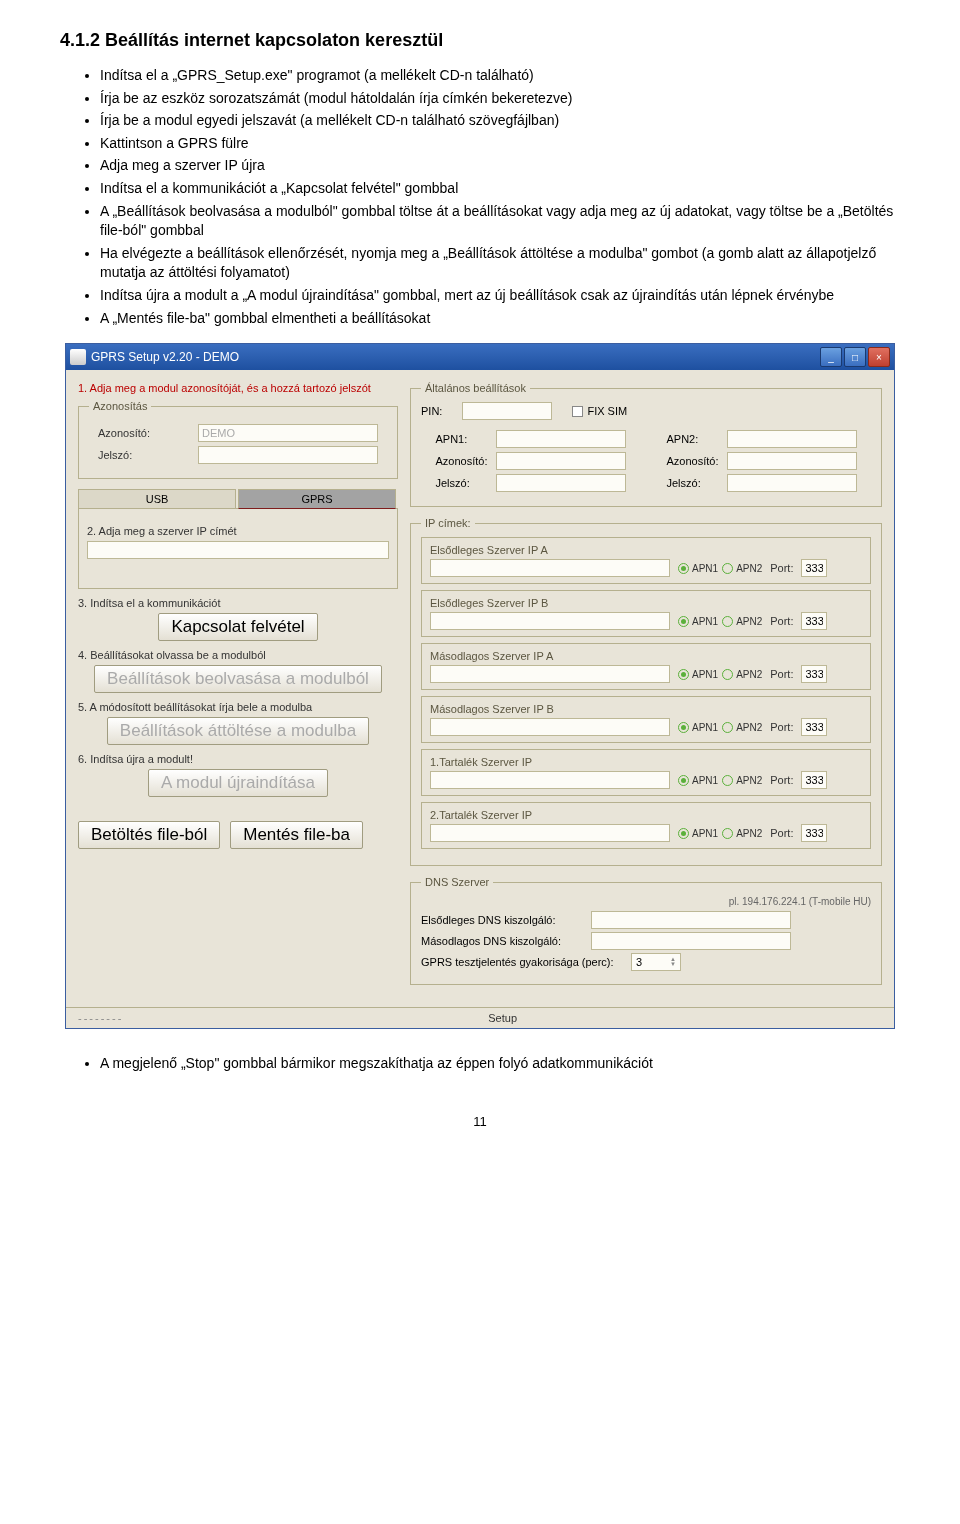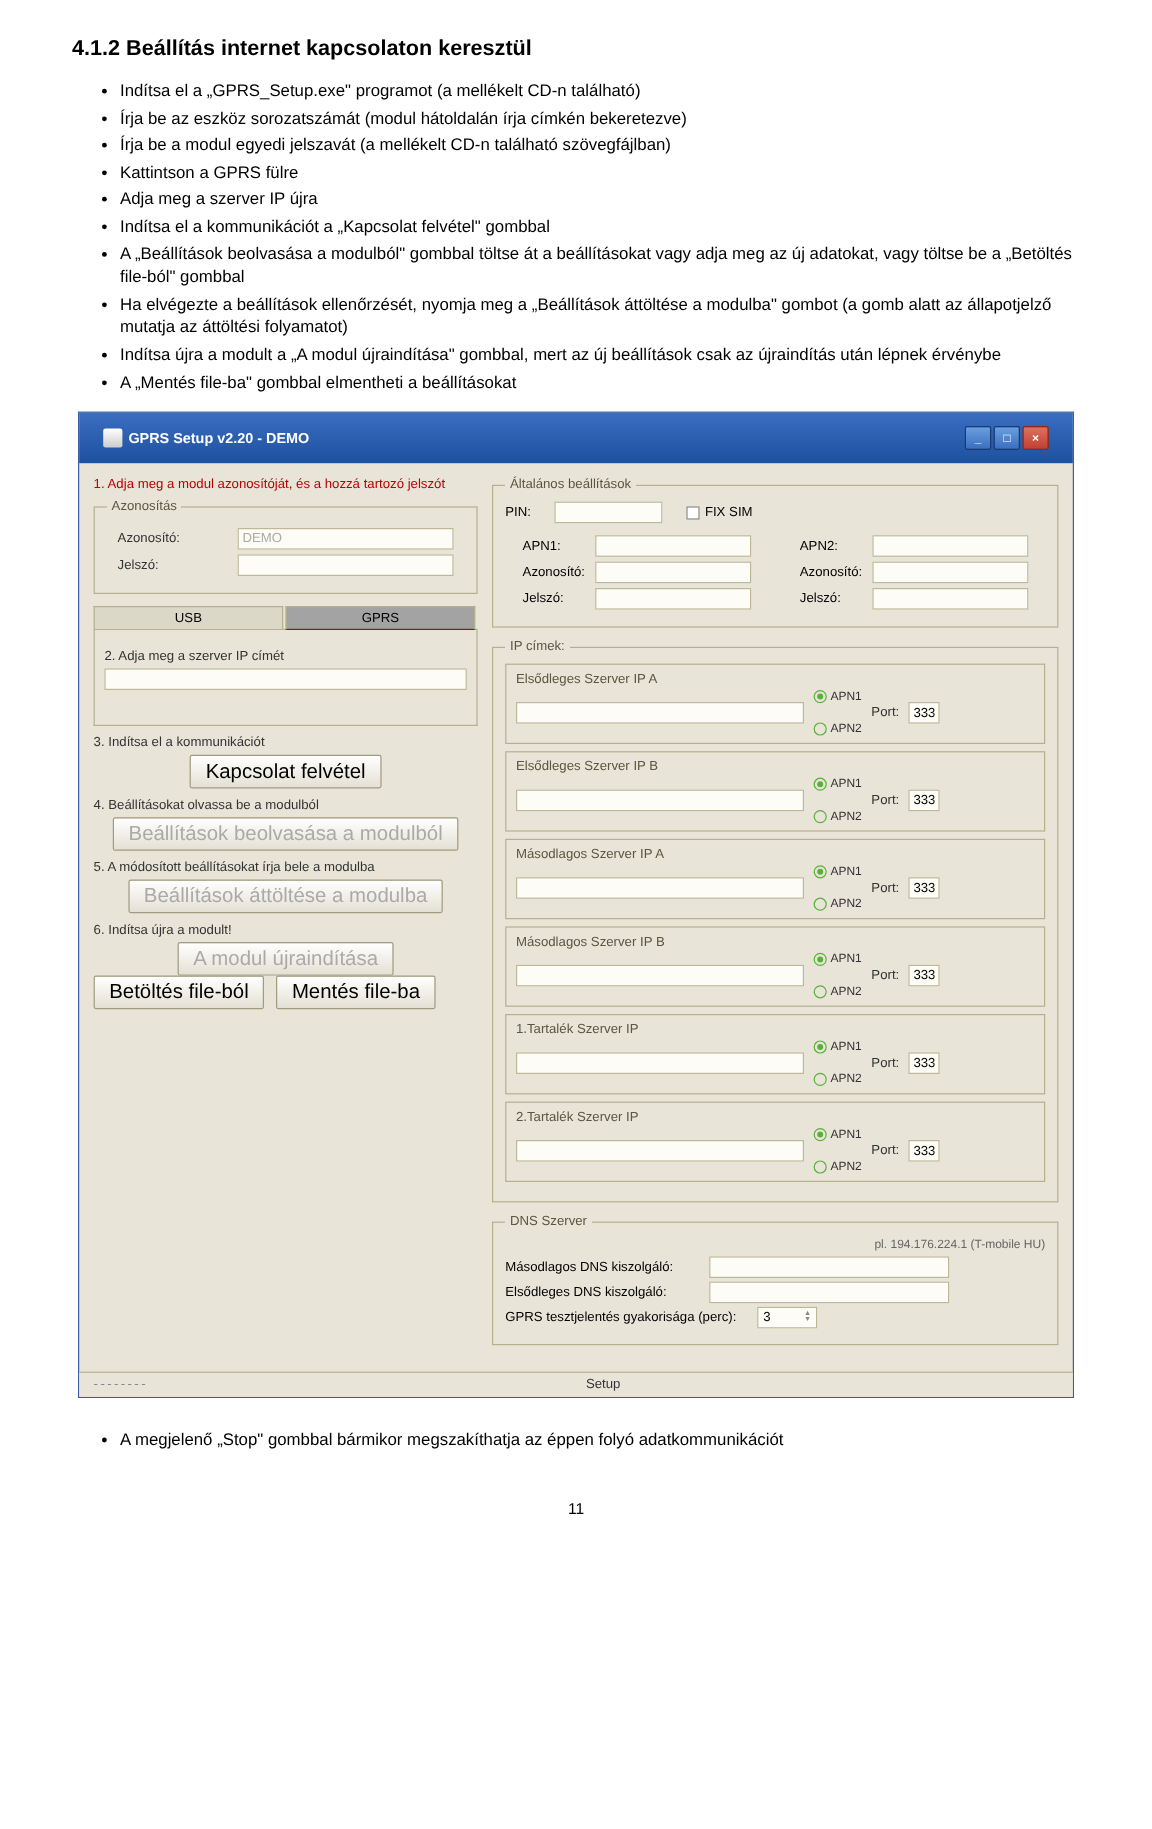--- a/index.html
+++ b/index.html
@@ -6,22 +6,22 @@
   body { font-family: Arial, sans-serif; font-size: 14px; background: #fff; color: #000; width: 960px; }
   .page { padding: 30px 60px; }
   h2 { font-size: 18px; font-weight: bold; margin-bottom: 15px; }
   ul.main-list { list-style: disc; padding-left: 40px; margin-bottom: 15px; }
   ul.main-list li { margin-bottom: 3px; line-height: 1.4; }
 
   
   .window { border: 1px solid #3b5ea0; background: #e8e4d8; width: 830px; margin: 15px auto 25px; font-family: Tahoma, sans-serif; font-size: 11px; }
   .titlebar {
     background: linear-gradient(#3a6ec0, #1e50a0);
-    color: #fff; height: 42px; display: flex; align-items: center; padding: 0 20px;
-    font-weight: bold; font-size: 12px;
+    color: #fff; height: 26px; display: flex; align-items: center; padding: 0 4px;
+    font-weight: normal; font-size: 12px;
   }
   .titlebar .title-icon { width: 16px; height: 16px; margin-right: 5px; background: linear-gradient(#fff,#ccc); border-radius:2px; display:inline-block; }
   .titlebar .spacer { flex: 1; }
   .titlebar .winbtn { width: 22px; height: 20px; margin-left: 2px; border: 1px solid #1a3a70; background: linear-gradient(#6aa0e0,#3a6ec0); display:flex; align-items:center; justify-content:center; font-size:10px; border-radius:2px; }
   .titlebar .winbtn.close { background: linear-gradient(#e07060,#c04030); border-color:#8a2a1a; }
   .content { display: flex; padding: 12px; gap: 12px; }
   .left-col { width: 320px; }
   .right-col { flex: 1; }
 
   .red-text { color: #b00; font-weight: normal; margin-bottom: 6px; }
@@ -36,34 +36,34 @@
   input[type=text].grey { color: #aaa; }
 
   .tabs { display: flex; border-bottom: 1px solid #b5b08e; }
   .tab { flex:1; text-align:center; padding: 3px 0; border:1px solid #b5b08e; border-bottom:none; background:#dcd8c8; margin-right:2px; cursor:pointer; }
   .tab.active { background:#a3a3a3; border-bottom:1px solid #7f1d1d; margin-bottom:-1px; }
   .tab-body { border:1px solid #b5b08e; border-top:none; padding:8px; height:80px; }
 
   .step-label { color:#333; margin: 8px 0 4px; }
   button.app-btn { background: linear-gradient(#fff,#e4e0d4); border:1px solid #a09c80; padding:3px 12px; font-size:17px; border-radius:2px; cursor:pointer; }
   button.app-btn:disabled { color:#aaa; cursor:default; }
-  .btn-row { display:flex; gap:10px; margin-top:0; }
+  .btn-row { display:flex; gap:10px; margin-top:24px; }
 
   .general-row { display:flex; gap:12px; }
   .general-row .col { flex:1; }
   .general-label { display:inline-block; width:60px; }
   .general-row input[type=text]{ width:130px; }
   .pin-row{ display:flex; align-items:center; gap:20px; margin-bottom:6px; }
   .pin-row input{ width:90px; }
 
   .ip-block { border:1px solid #b5b08e; padding:6px 8px; margin-bottom:6px; }
   .ip-block .ip-title { color:#5b5640; margin-bottom:3px; font-size:11px; }
   .ip-row { display:flex; align-items:center; gap:8px; }
   .ip-row input.ip-input{ width:240px; }
-  .radio-col { display:flex; flex-direction:column; font-size:10px; gap:16px; }
+  .radio-col { display:flex; font-size:10px; gap:4px; }
   .radio-col label{ display:flex; align-items:center; gap:3px; color:#333; }
   .port-lbl{ color:#333; }
   .ip-row input.port{ width:26px; }
 
   .dns-row { display:flex; align-items:center; margin:3px 0; }
   .dns-row .dns-lbl { width:170px; }
   .dns-row input { width:200px; }
   .dns-hint { text-align:right; color:#666; font-size:10px; margin-bottom:4px; }
   .spinner{border:1px solid #bdb896;background:#fdfcf7;padding:1px 4px;width:50px;height:18px;display:flex;align-items:center;justify-content:space-between;}
   .spinner.grey{background:#ece8dc;color:#999;}
@@ -266,25 +266,25 @@
                   <input class="port" type="text" value="3333" style="">
                 </div>
               </div>
             </div>
         </fieldset>
 
         <fieldset>
           <legend>DNS Szerver</legend>
           <div class="dns-hint">pl. 194.176.224.1 (T-mobile HU)</div>
           <div class="dns-row">
+              <span class="dns-lbl">Elsődleges DNS kiszolgáló:</span>
+              <input type="text" style="">
+            </div>
+          <div class="dns-row">
               <span class="dns-lbl">Másodlagos DNS kiszolgáló:</span>
-              <input type="text" style="">
-            </div>
-          <div class="dns-row">
-              <span class="dns-lbl">Elsődleges DNS kiszolgáló:</span>
               <input type="text" style="">
             </div>
           <div class="dns-row">
             <span class="dns-lbl" style="width:210px">GPRS tesztjelentés gyakorisága (perc):</span>
             <span class="spinner">
                 <span>3</span>
                 <span class="arrows">▲<br>▼</span>
               </span>
           </div>
         </fieldset>

